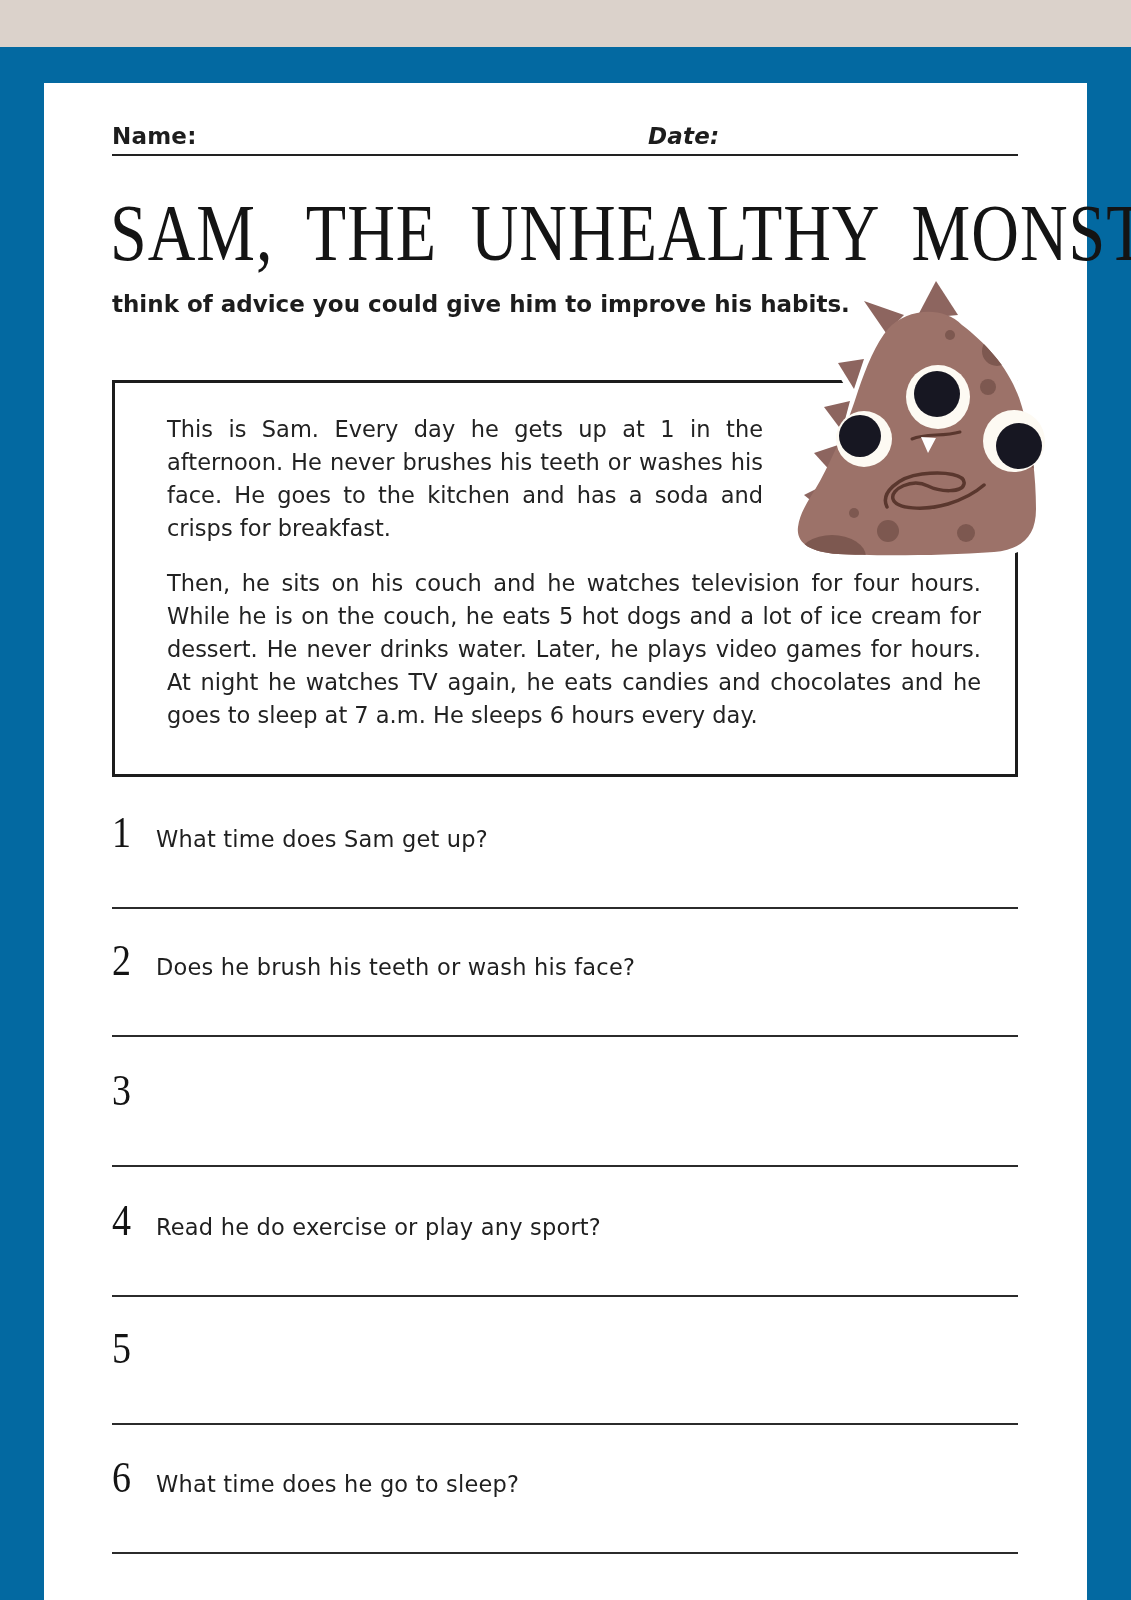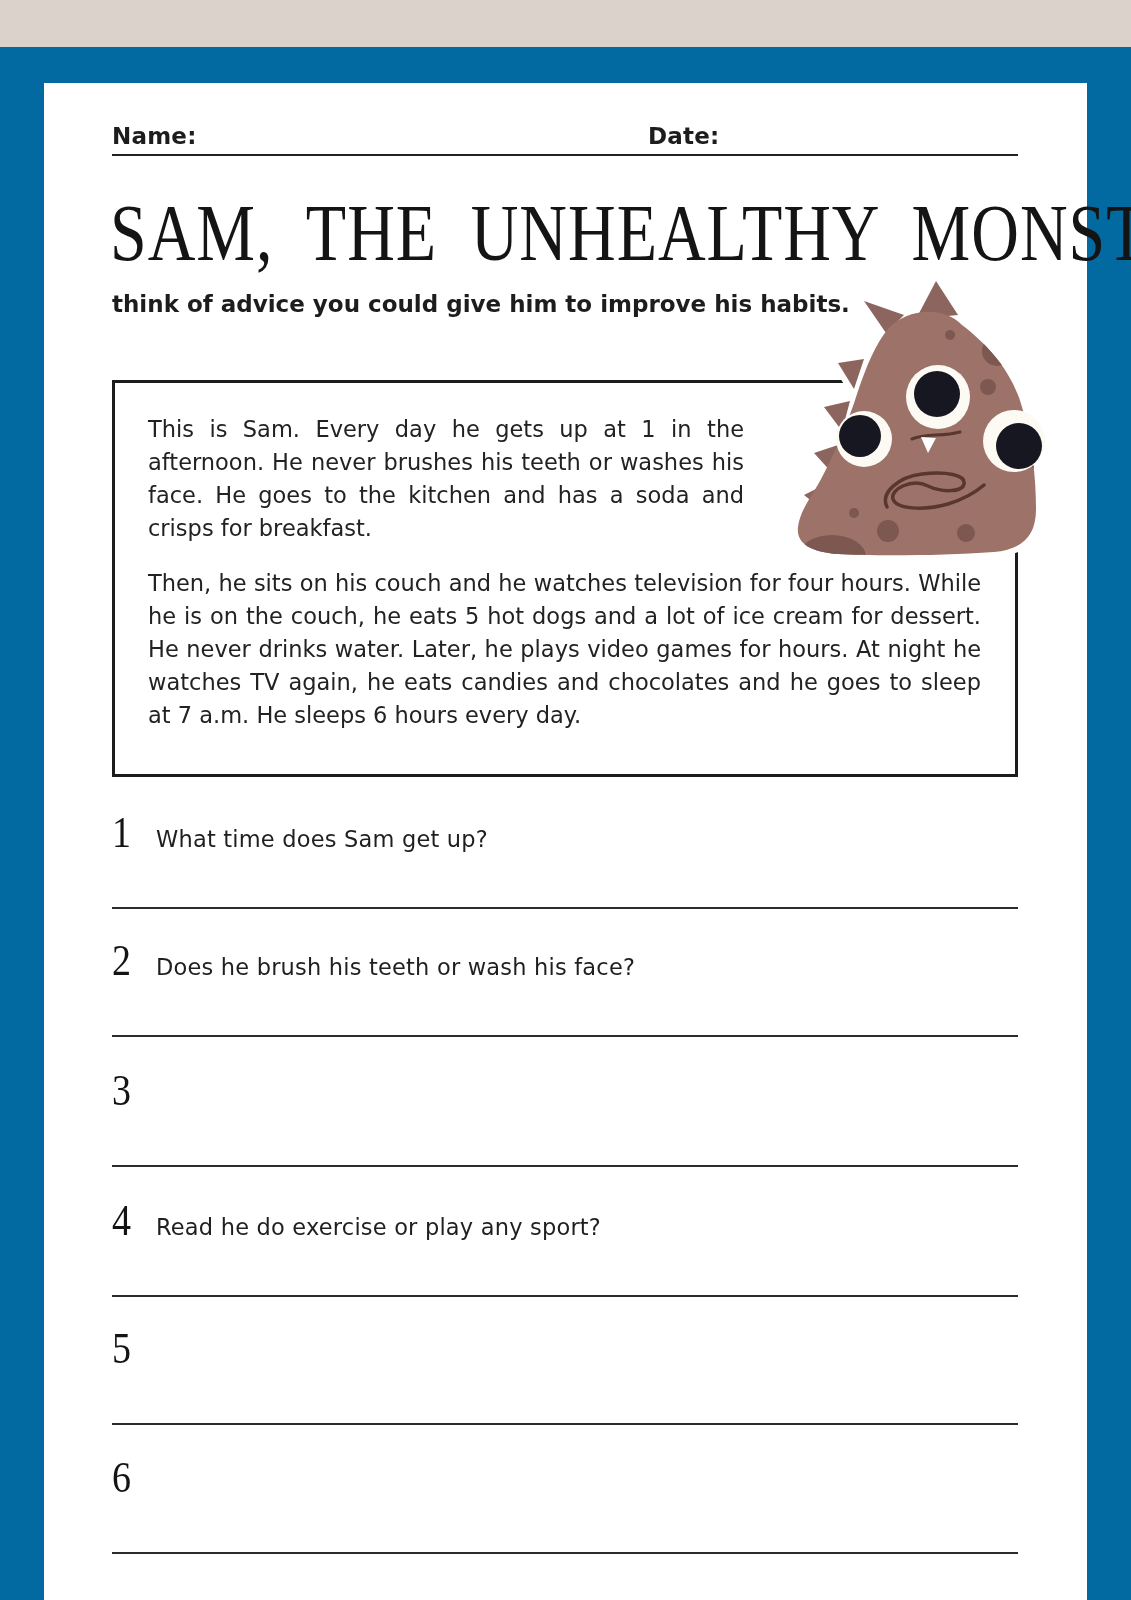--- a/index.html
+++ b/index.html
@@ -3,35 +3,35 @@
 <meta charset="utf-8">
 <style>
   html,body{margin:0;padding:0;background:#dbd2cb;}
   .canvas{position:relative;width:1131px;height:1600px;background:#0369a1;overflow:hidden;
           font-family:"DejaVu Sans",sans-serif;color:#1d1d1d;margin-top:47px;}
   .paper{position:absolute;left:44px;top:36px;width:1043px;height:1524px;background:#ffffff;}
 
   
   .hdr-label{position:absolute;top:40px;font-size:23px;font-weight:bold;letter-spacing:.2px;}
   .hdr-name{left:68px;}
-  .hdr-date{left:604px;}
+  .hdr-date{left:604px;font-style:italic;}
   .hdr-rule{position:absolute;left:68px;right:69px;top:71px;border-bottom:2px solid #222;}
 
   
   .title{position:absolute;left:66px;top:104px;width:910px;
          font-family:"Liberation Serif",serif;font-weight:400;font-size:66px;
          letter-spacing:1px;word-spacing:16px;white-space:nowrap;
          transform:scaleY(1.22);transform-origin:left top;color:#141414;}
 
   
   .instructions{position:absolute;left:68px;top:206px;font-size:23px;font-weight:bold;line-height:31px;}
 
   
   .passage-box{position:absolute;left:68px;top:297px;width:906px;height:397px;
-               border:3px solid #1c1c1c;box-sizing:border-box;padding:30px 34px 0 33px;}
+               border:3px solid #1c1c1c;box-sizing:border-box;padding:30px 34px 0 52px;}
   .passage-p{font-size:22.5px;line-height:33px;text-align:justify;color:#222;margin:0;}
   .p1{width:596px;}
   .p2{margin-top:22px;}
 
   
   .monster{position:absolute;left:746px;top:188px;width:256px;height:292px;}
 
   
   .q-row{position:absolute;left:68px;right:69px;}
   .q1{top:736px;} .q2{top:864px;} .q3{top:994px;} .q4{top:1124px;} .q5{top:1252px;} .q6{top:1381px;}
@@ -152,18 +152,19 @@
     <div class="q-row q5">
       <div class="q-line">
         <span class="q-num">5</span>
       </div>
       <div class="a-line"></div>
     </div>
 
     <div class="q-row q6">
       <div class="q-line">
         <span class="q-num">6</span>
+        <span class="q-text">What time does he go to sleep?</span>
       </div>
       <div class="a-line"></div>
     </div>
 
   </div>
 </div>
 
 </body></html>

